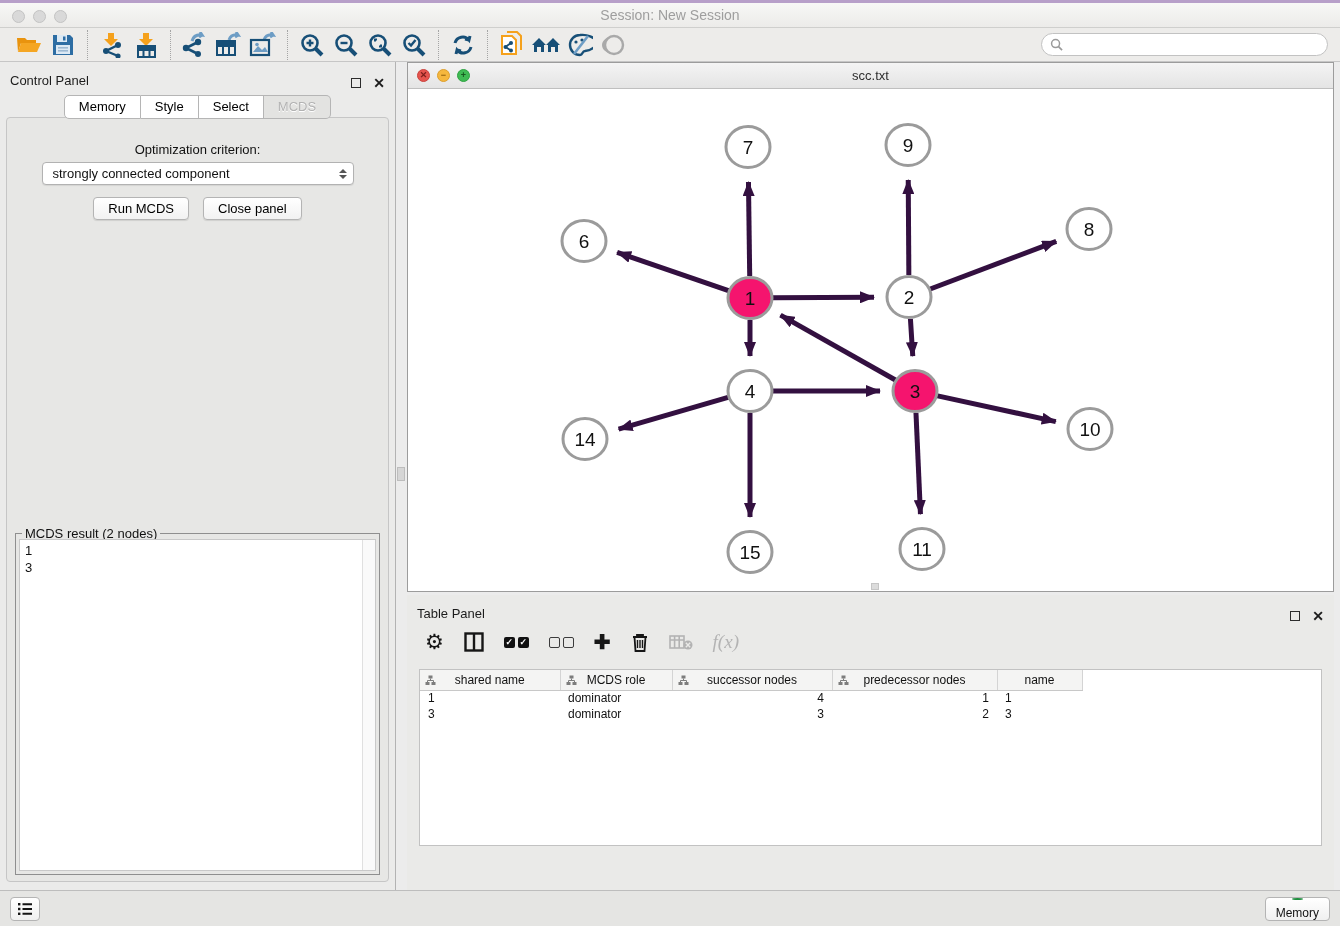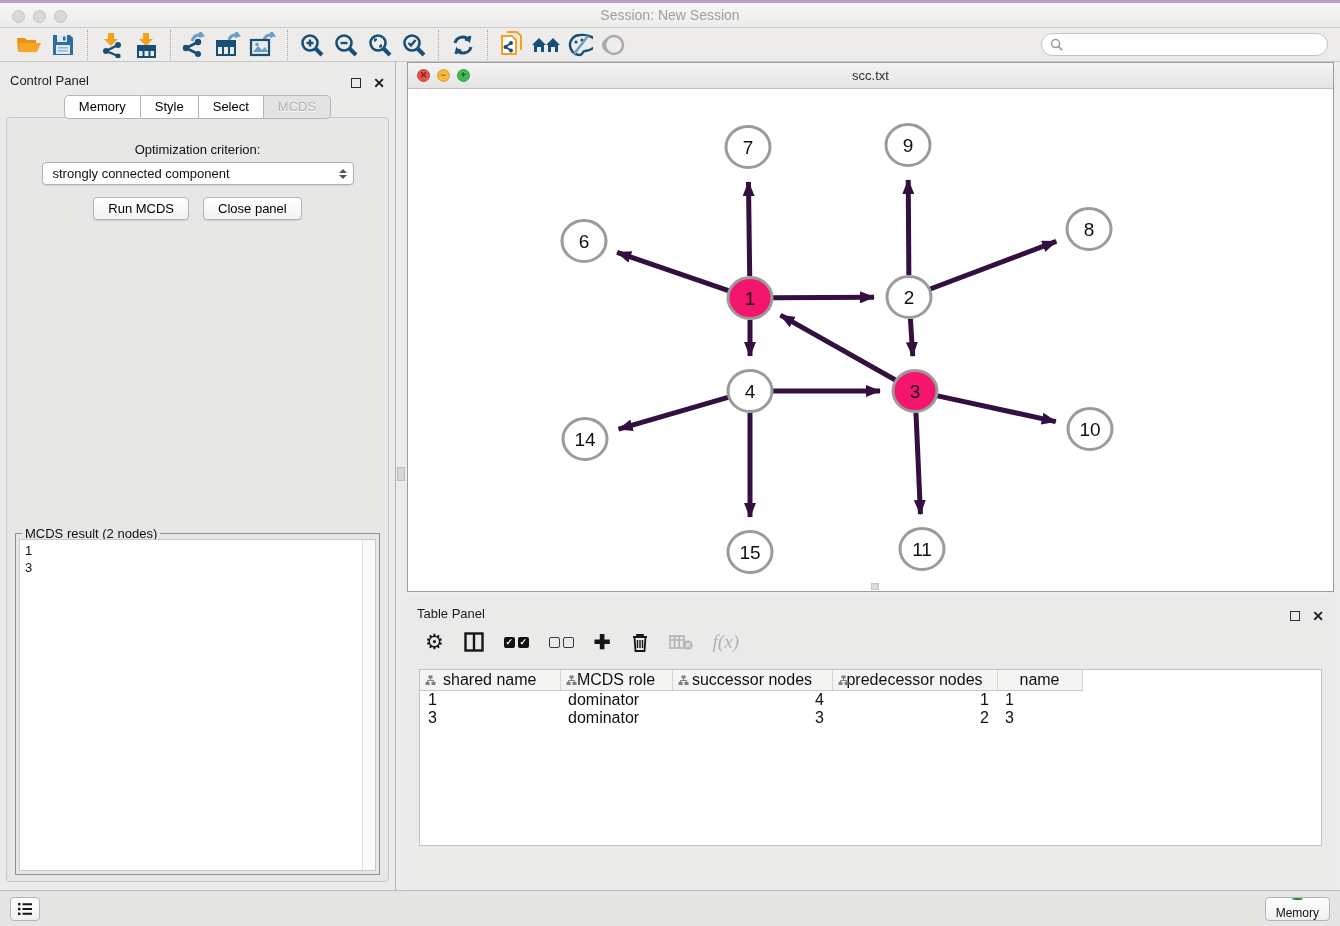--- a/index.html
+++ b/index.html
@@ -88,21 +88,21 @@
   .tp-icon.disabled { color:#b3b3b3; cursor:default; }
   .gear-glyph { font-size:21px; line-height:20px; }
   .chk-pair { display:flex; gap:3px; }
   .chk { width:11px; height:11px; border-radius:2px; background:#111; color:#fff; font-size:9px; font-weight:bold;
     display:flex; align-items:center; justify-content:center; line-height:1; }
   .unchk { width:11px; height:11px; border-radius:2px; border:1.5px solid #3c3c3c; background:transparent; }
   .plus-glyph { font-size:20px; font-weight:bold; line-height:18px; }
   .fx-glyph { font-family:"Liberation Serif", serif; font-style:italic; font-size:19px; color:#b3b3b3; }
 
   .tp-table-wrap { position:absolute; left:12px; right:12px; top:74px; bottom:44px; background:#fff; border:1px solid #c2c2c2; overflow:hidden; }
-  table.node-table { border-collapse:collapse; table-layout:fixed; width:100%; font-size:16px; }
+  table.node-table { border-collapse:collapse; table-layout:fixed; width:100%; font-size:12px; }
   table.node-table th { background:#f4f4f3; border-right:1px solid #d4d4d4; border-bottom:1px solid #c8c8c8;
     font-weight:normal; height:20px; position:relative; text-align:center; cursor:pointer; }
   table.node-table th .th-label { display:inline-block; }
   .th-icon { position:absolute; left:5px; top:5px; }
   table.node-table td { height:16px; padding:0 8px; cursor:default; }
   table.node-table td.al { text-align:left; }
   table.node-table td.ar { text-align:right; }
 
   .tp-tabs { position:absolute; left:0; right:0; bottom:8px; display:flex; justify-content:center; }
   .tp-tab { padding:4px 13px 5px; background:#fff; border:1px solid #b5b5b5; border-left-width:0; font-size:13px;

